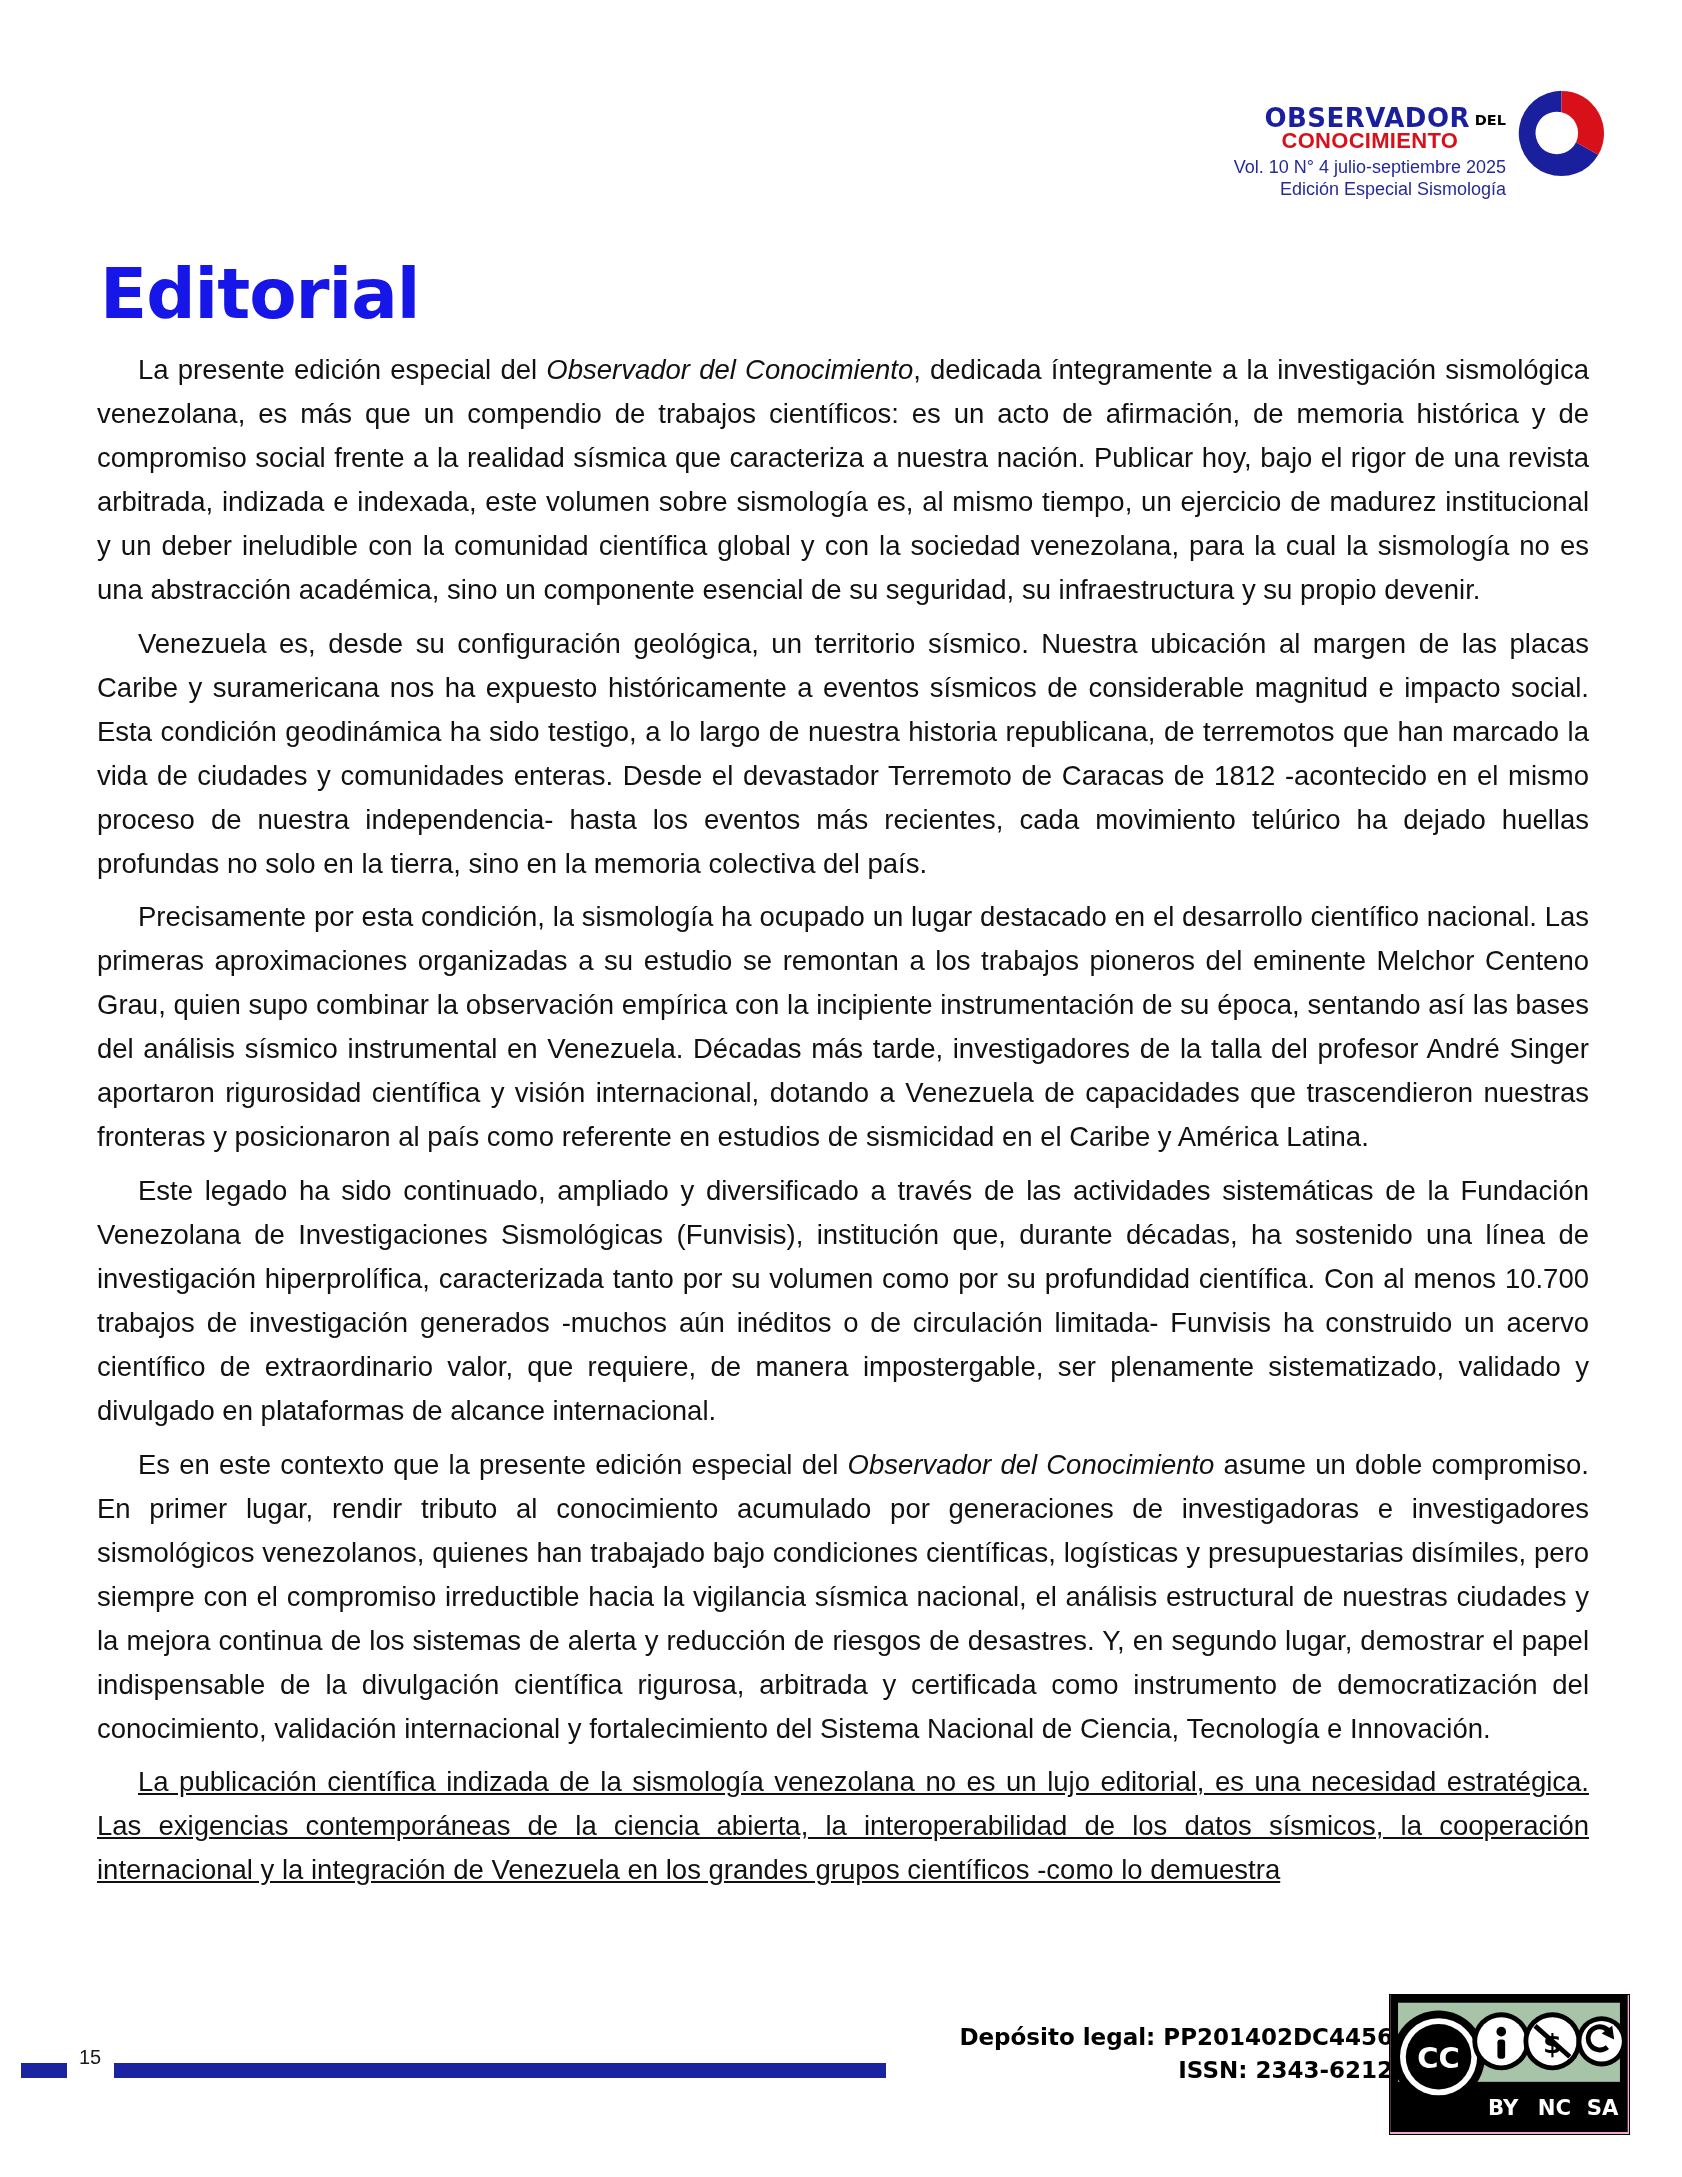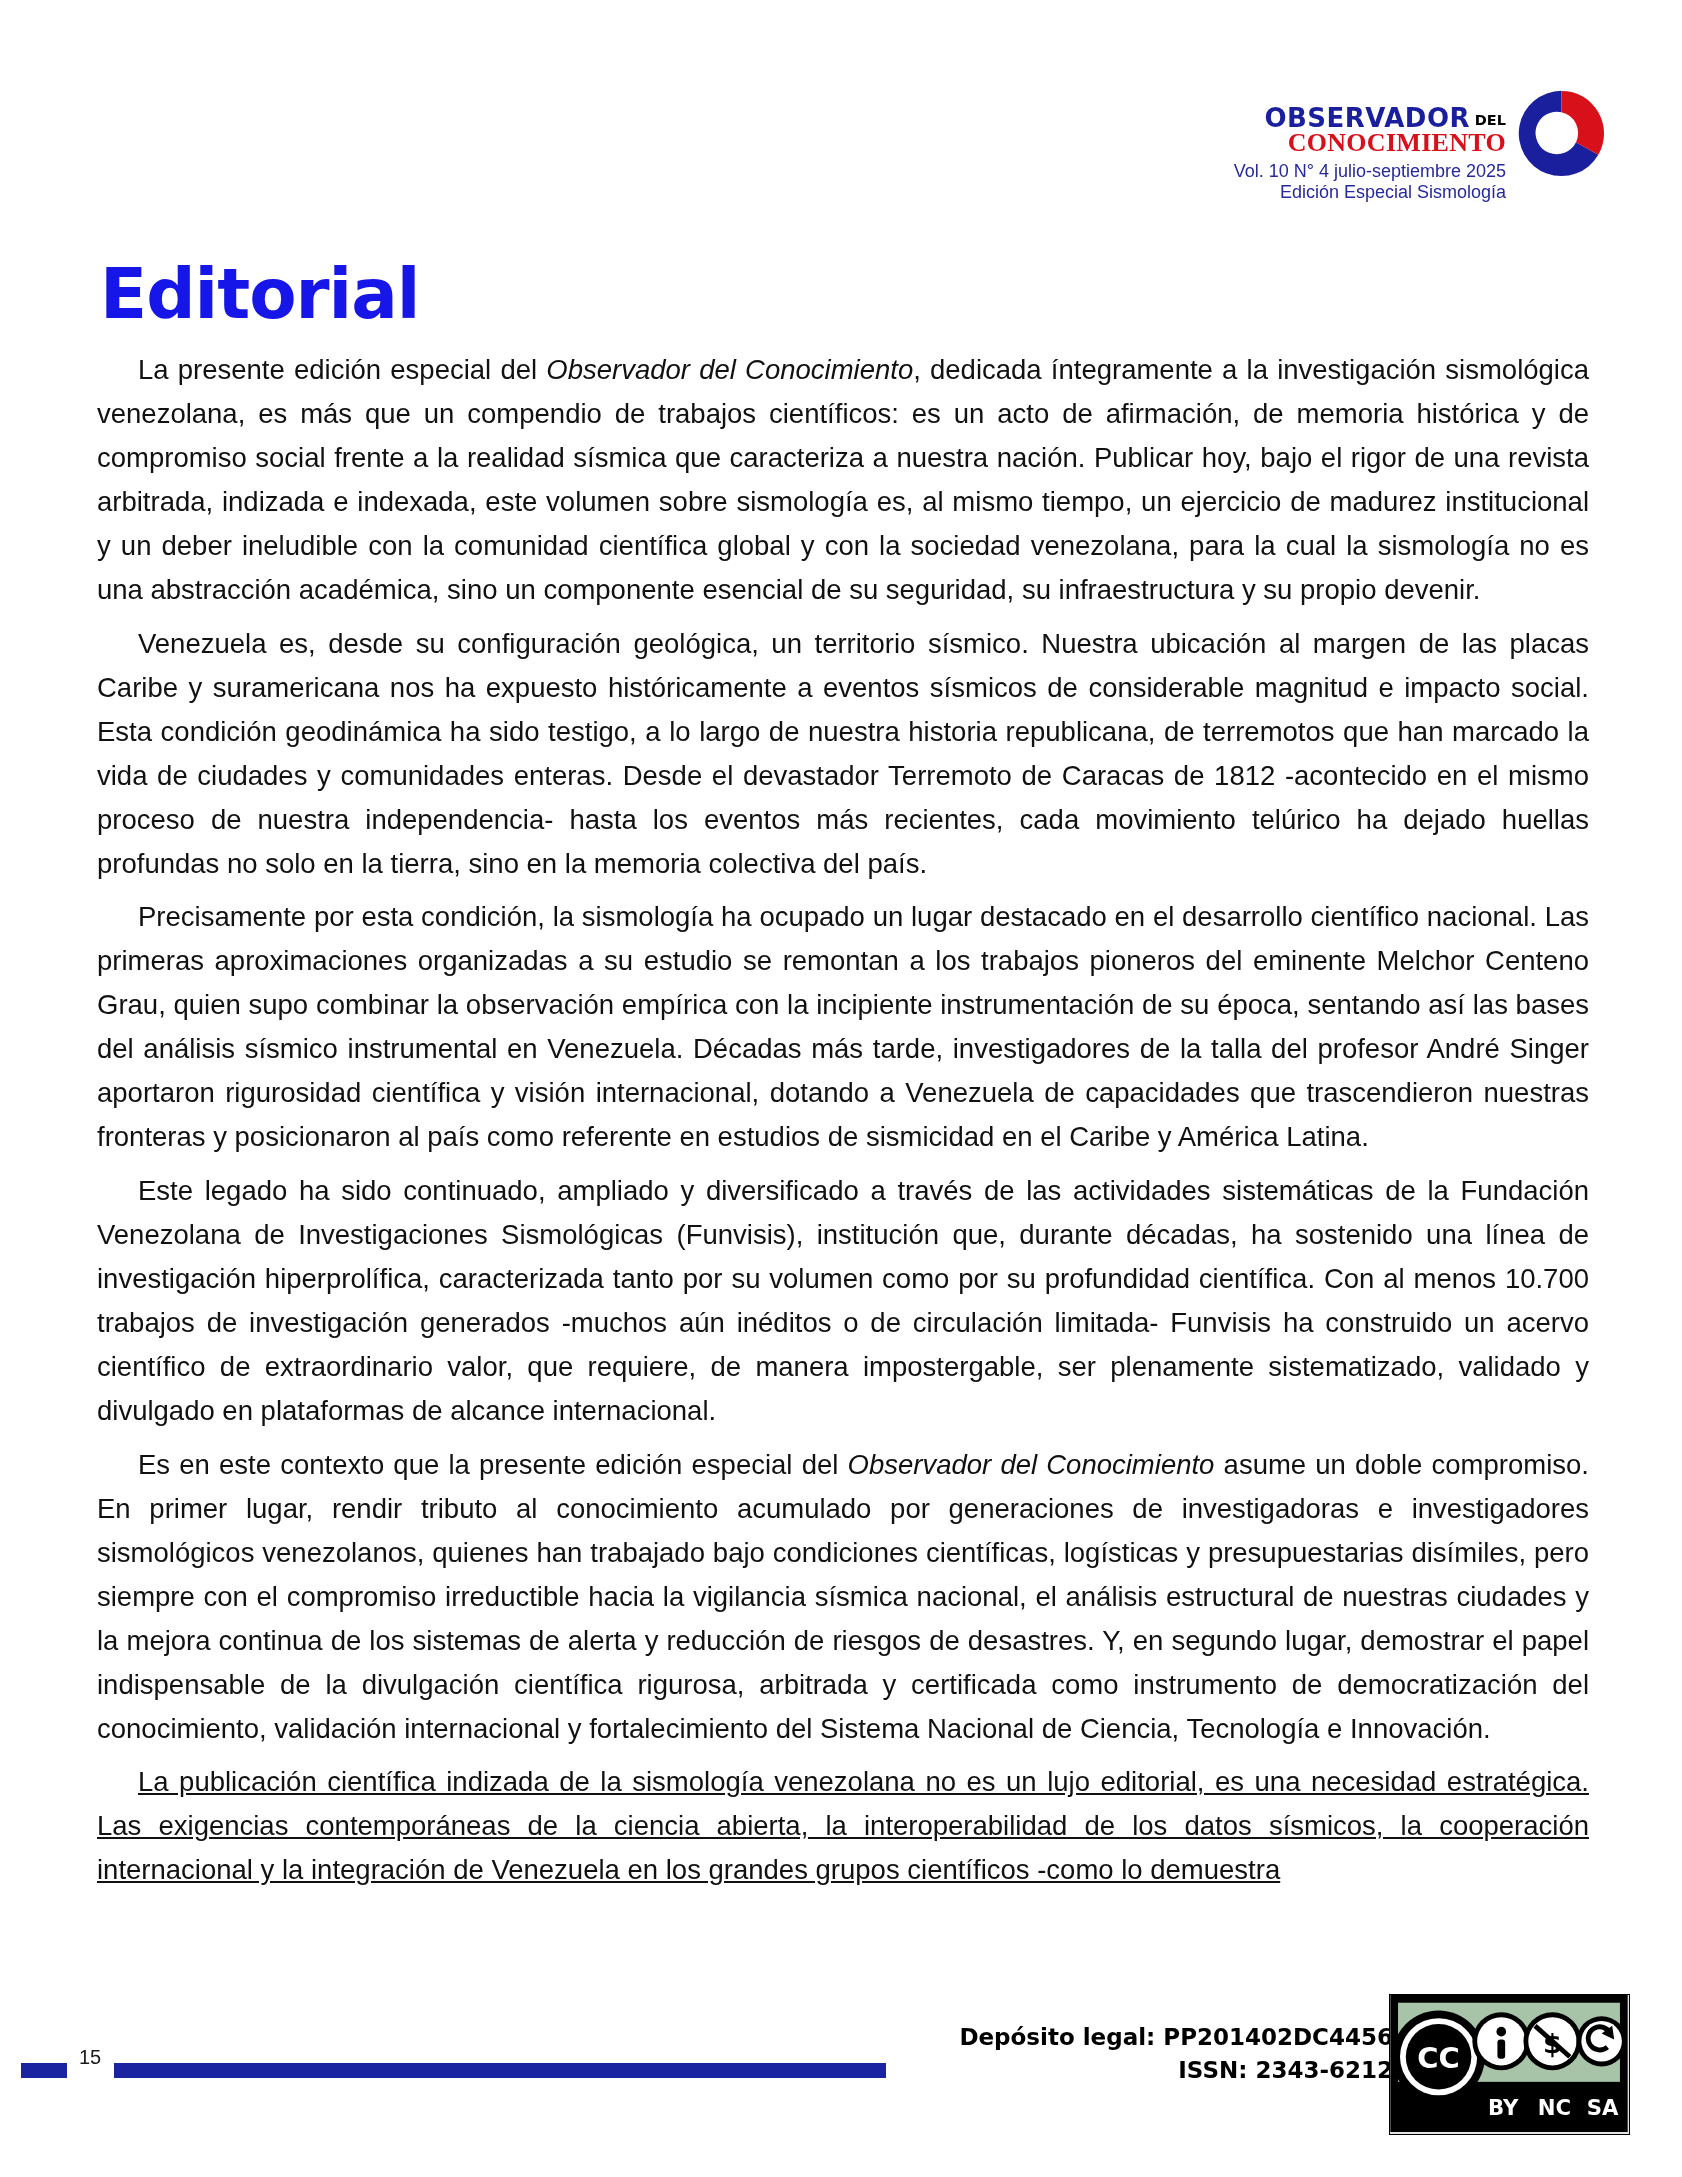--- a/index.html
+++ b/index.html
@@ -51,27 +51,28 @@
     font-size: 14.5px;
     font-weight: bold;
     color: #000000;
     font-family: "DejaVu Sans", sans-serif;
     display: inline-block;
     vertical-align: 1.9px;
     margin-left: 4.8px;
     letter-spacing: 0px;
   }
   .logo-line2 {
-    font-size: 26px;
+    font-size: 22px;
     font-weight: bold;
     color: #d8101a;
-    font-family: Liberation Serif, serif;
+    font-family: Liberation Sans, sans-serif;
     letter-spacing: 0.3px;
     display: block;
     margin-top: 1px;
+    text-align: center;
   }
   .issue-line {
     font-size: 18px;
     color: #26299b;
     margin-top: 5.8px;
     line-height: 1.18;
     font-family: "Liberation Sans", sans-serif;
   }
 
   .logo-mark {
@@ -160,21 +161,21 @@
     font-family: "DejaVu Sans", sans-serif;
     color: #000;
     margin-left: 8px;
   }
   .cc-badge {
     position: absolute;
     right: 53px;
     top: 58px;
     width: 241px;
     height: 141px;
-    background: #e5e5e5;
+    background: #f9a8d4;
     border: 1.9px solid #000;
     box-sizing: border-box;
   }
   .cc-badge svg { display:block; }
 </style>
 </head>
 <body>
 
 <div class="page">
 

